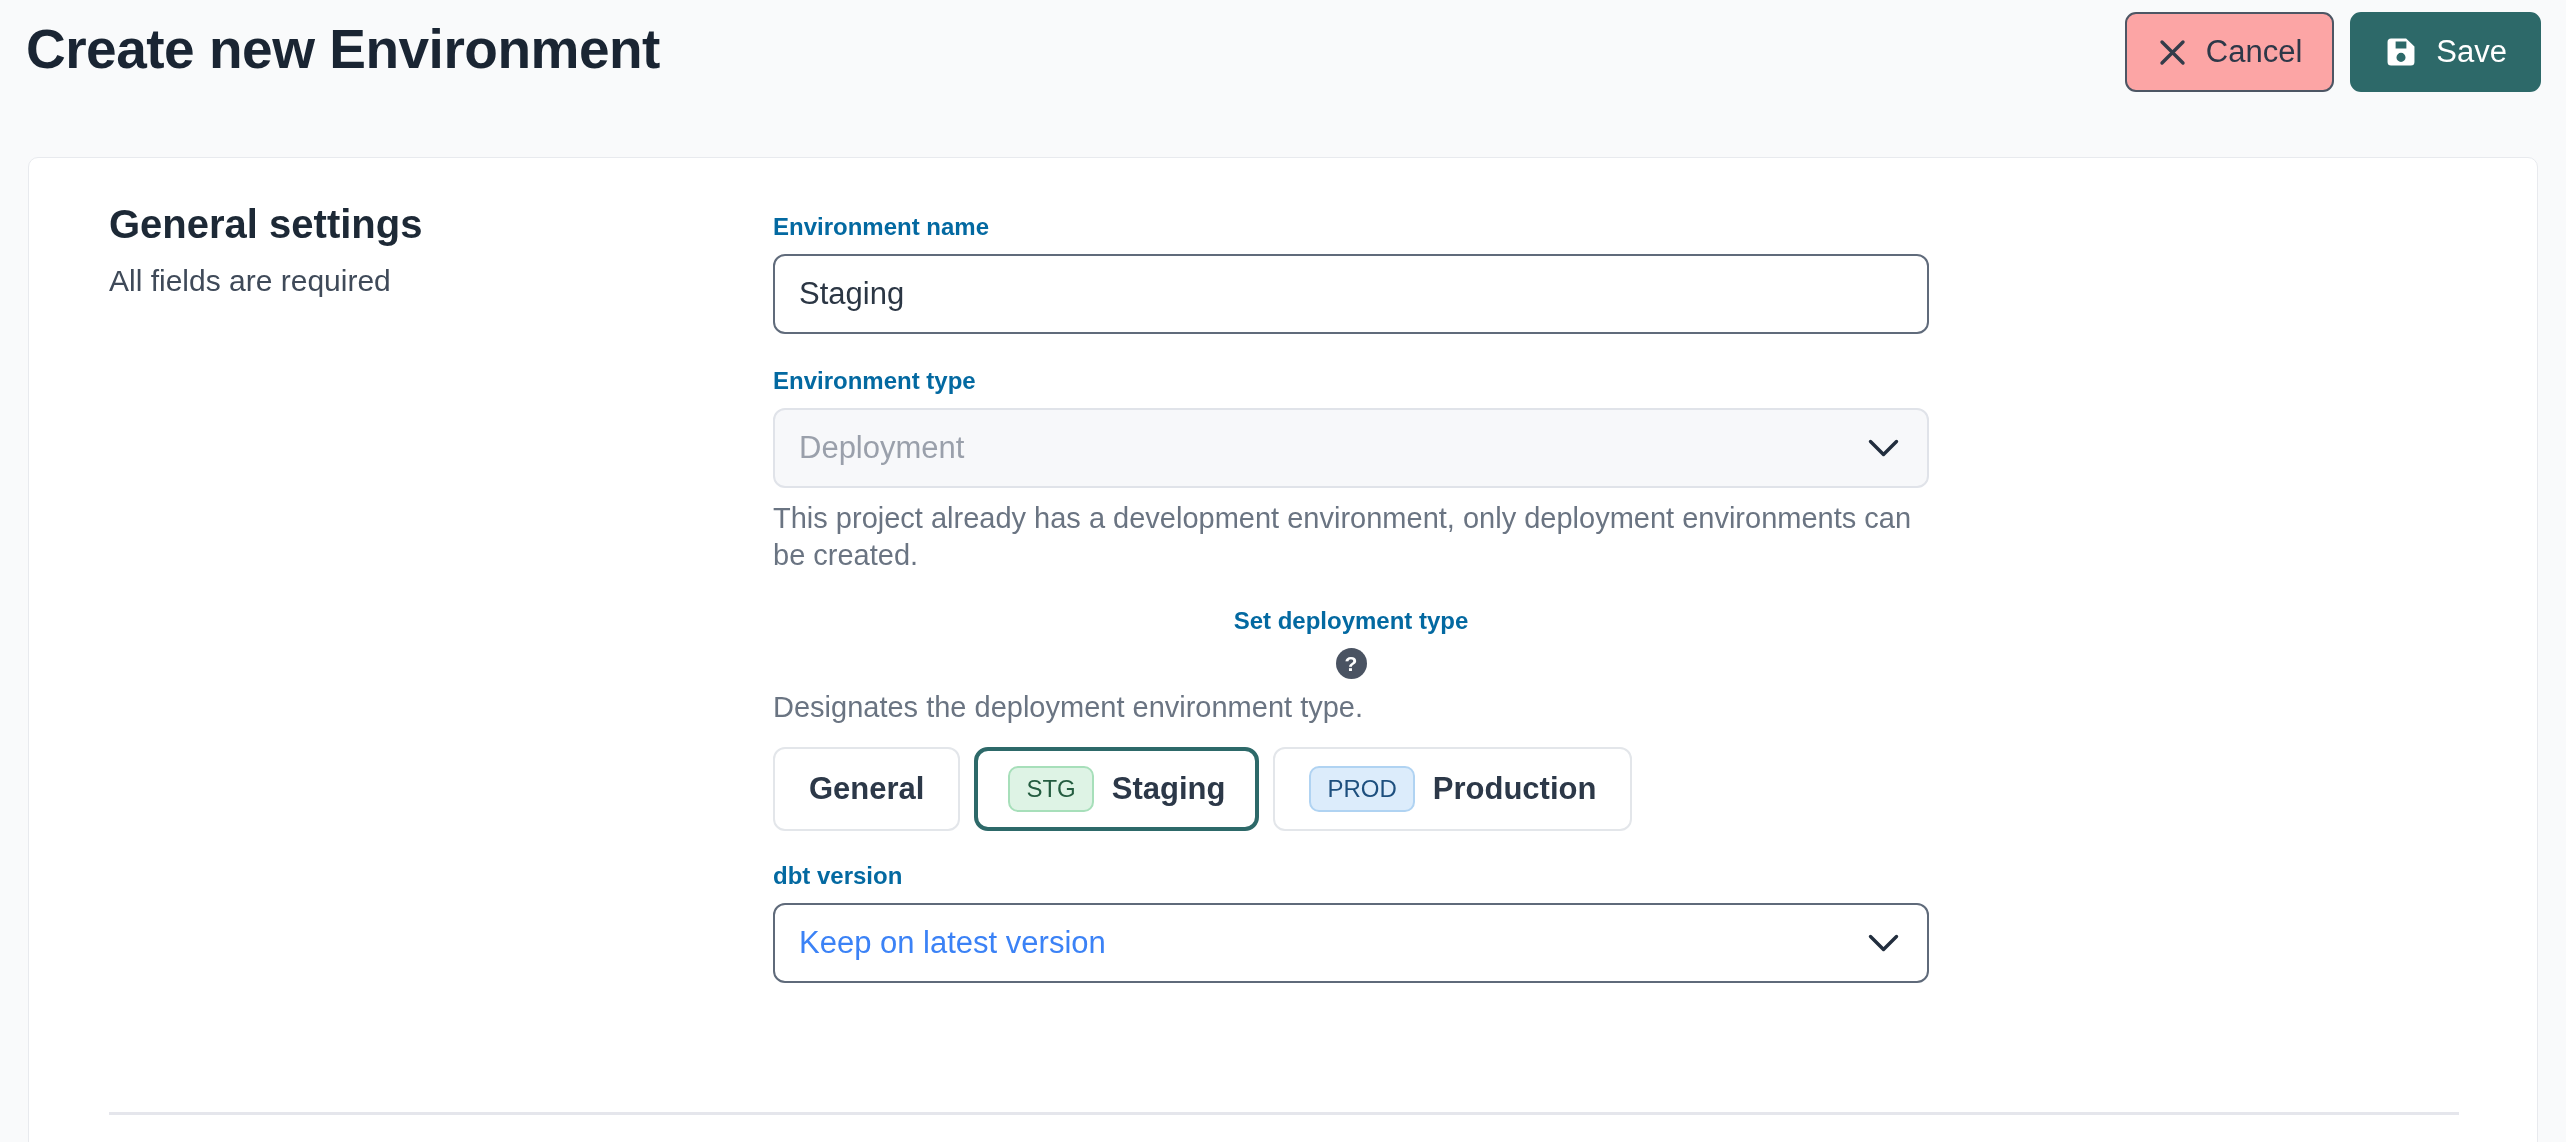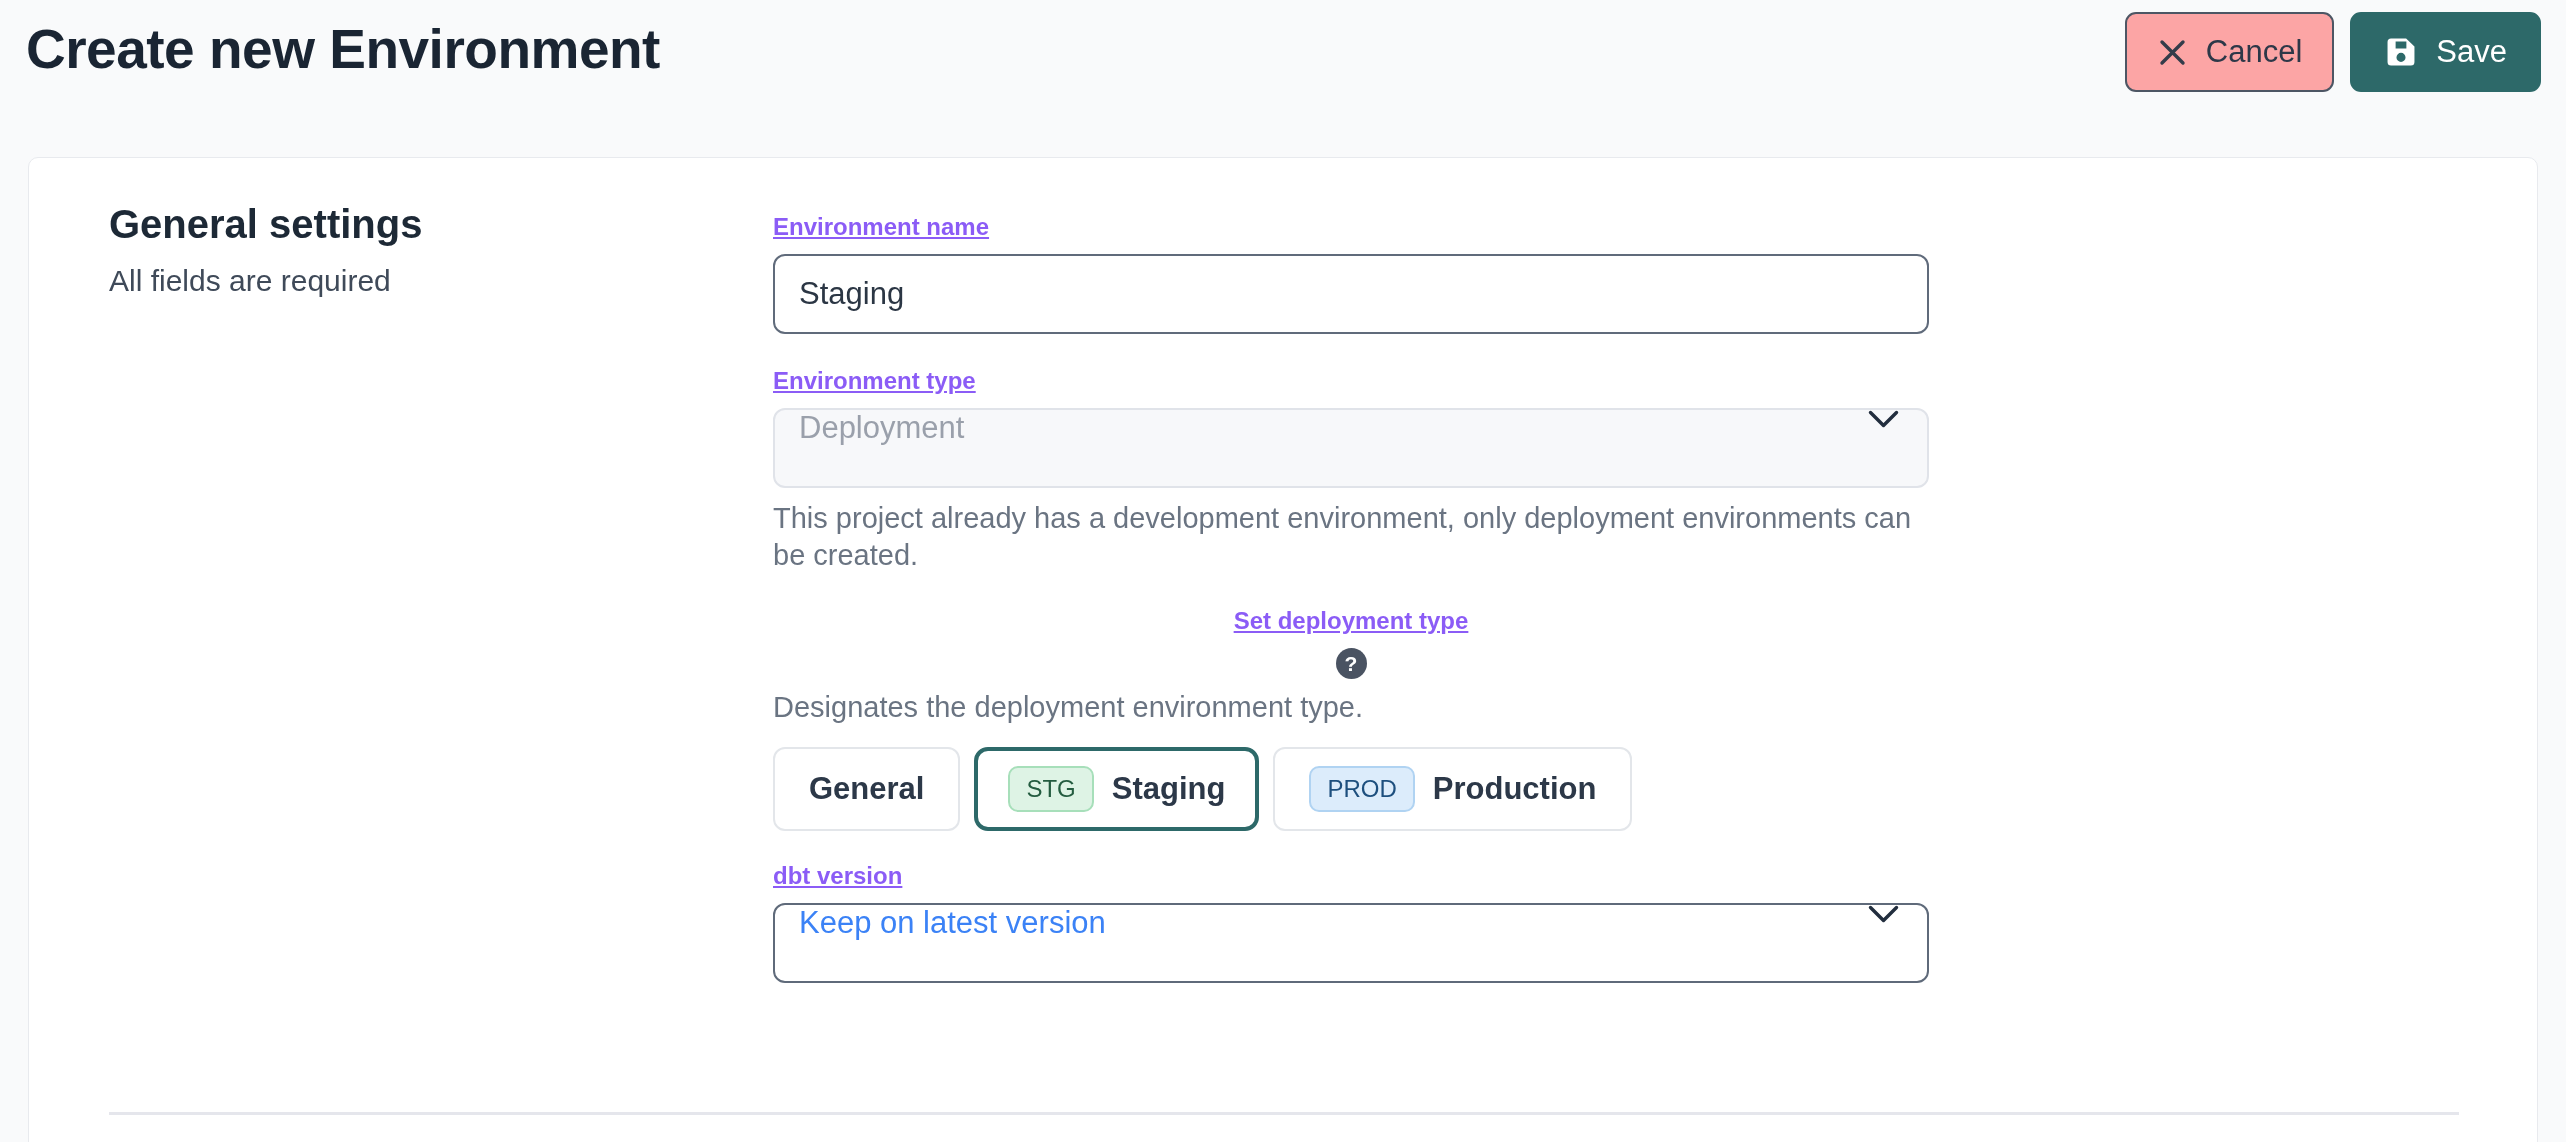--- a/index.html
+++ b/index.html
@@ -43,36 +43,36 @@
     background: #ffffff; border: 1.5px solid #e8eaee; border-radius: 10px;
   }
   .col-left { position: absolute; left: 80px; top: 42px; }
   .section-title { font-size: 40px; font-weight: 700; color: #1d2936; line-height: 48px; }
   .section-subtitle { margin-top: 14px; font-size: 30px; color: #3f4a59; line-height: 38px; }
 
   .col-form { position: absolute; left: 744px; top: 0; width: 1156px; }
 
   .field-label {
     display: block; font-size: 24px; font-weight: 700;
-    color: #8b5cf6; line-height: 30px; text-decoration: underline;
+    color: #0369a1; line-height: 30px;
   }
   .label-1 { margin-top: 54px; }
   .label-2 { margin-top: 32px; }
   .label-3 { margin-top: 30px; }
 
   .text-input {
     display: block; width: 100%; height: 80px; margin-top: 12px;
     border: 2px solid #606b7b; border-radius: 12px; background: #ffffff;
     font-family: "Liberation Sans", sans-serif;
     font-size: 31px; color: #2b3644; padding: 0 24px; outline: none;
   }
 
   .select {
     width: 100%; height: 80px; margin-top: 12px;
-    display: flex; align-items: flex-start; justify-content: space-between;
+    display: flex; align-items: center; justify-content: space-between;
     border-radius: 12px; padding: 0 28px 0 24px;
     font-size: 31px; cursor: pointer;
   }
   .select-disabled {
     background: #f7f8fa; border: 2px solid #e0e3e9; color: #9aa0ab;
   }
   .select-enabled {
     background: #ffffff; border: 2px solid #5f6a7a; color: #3b82f6;
   }
 

